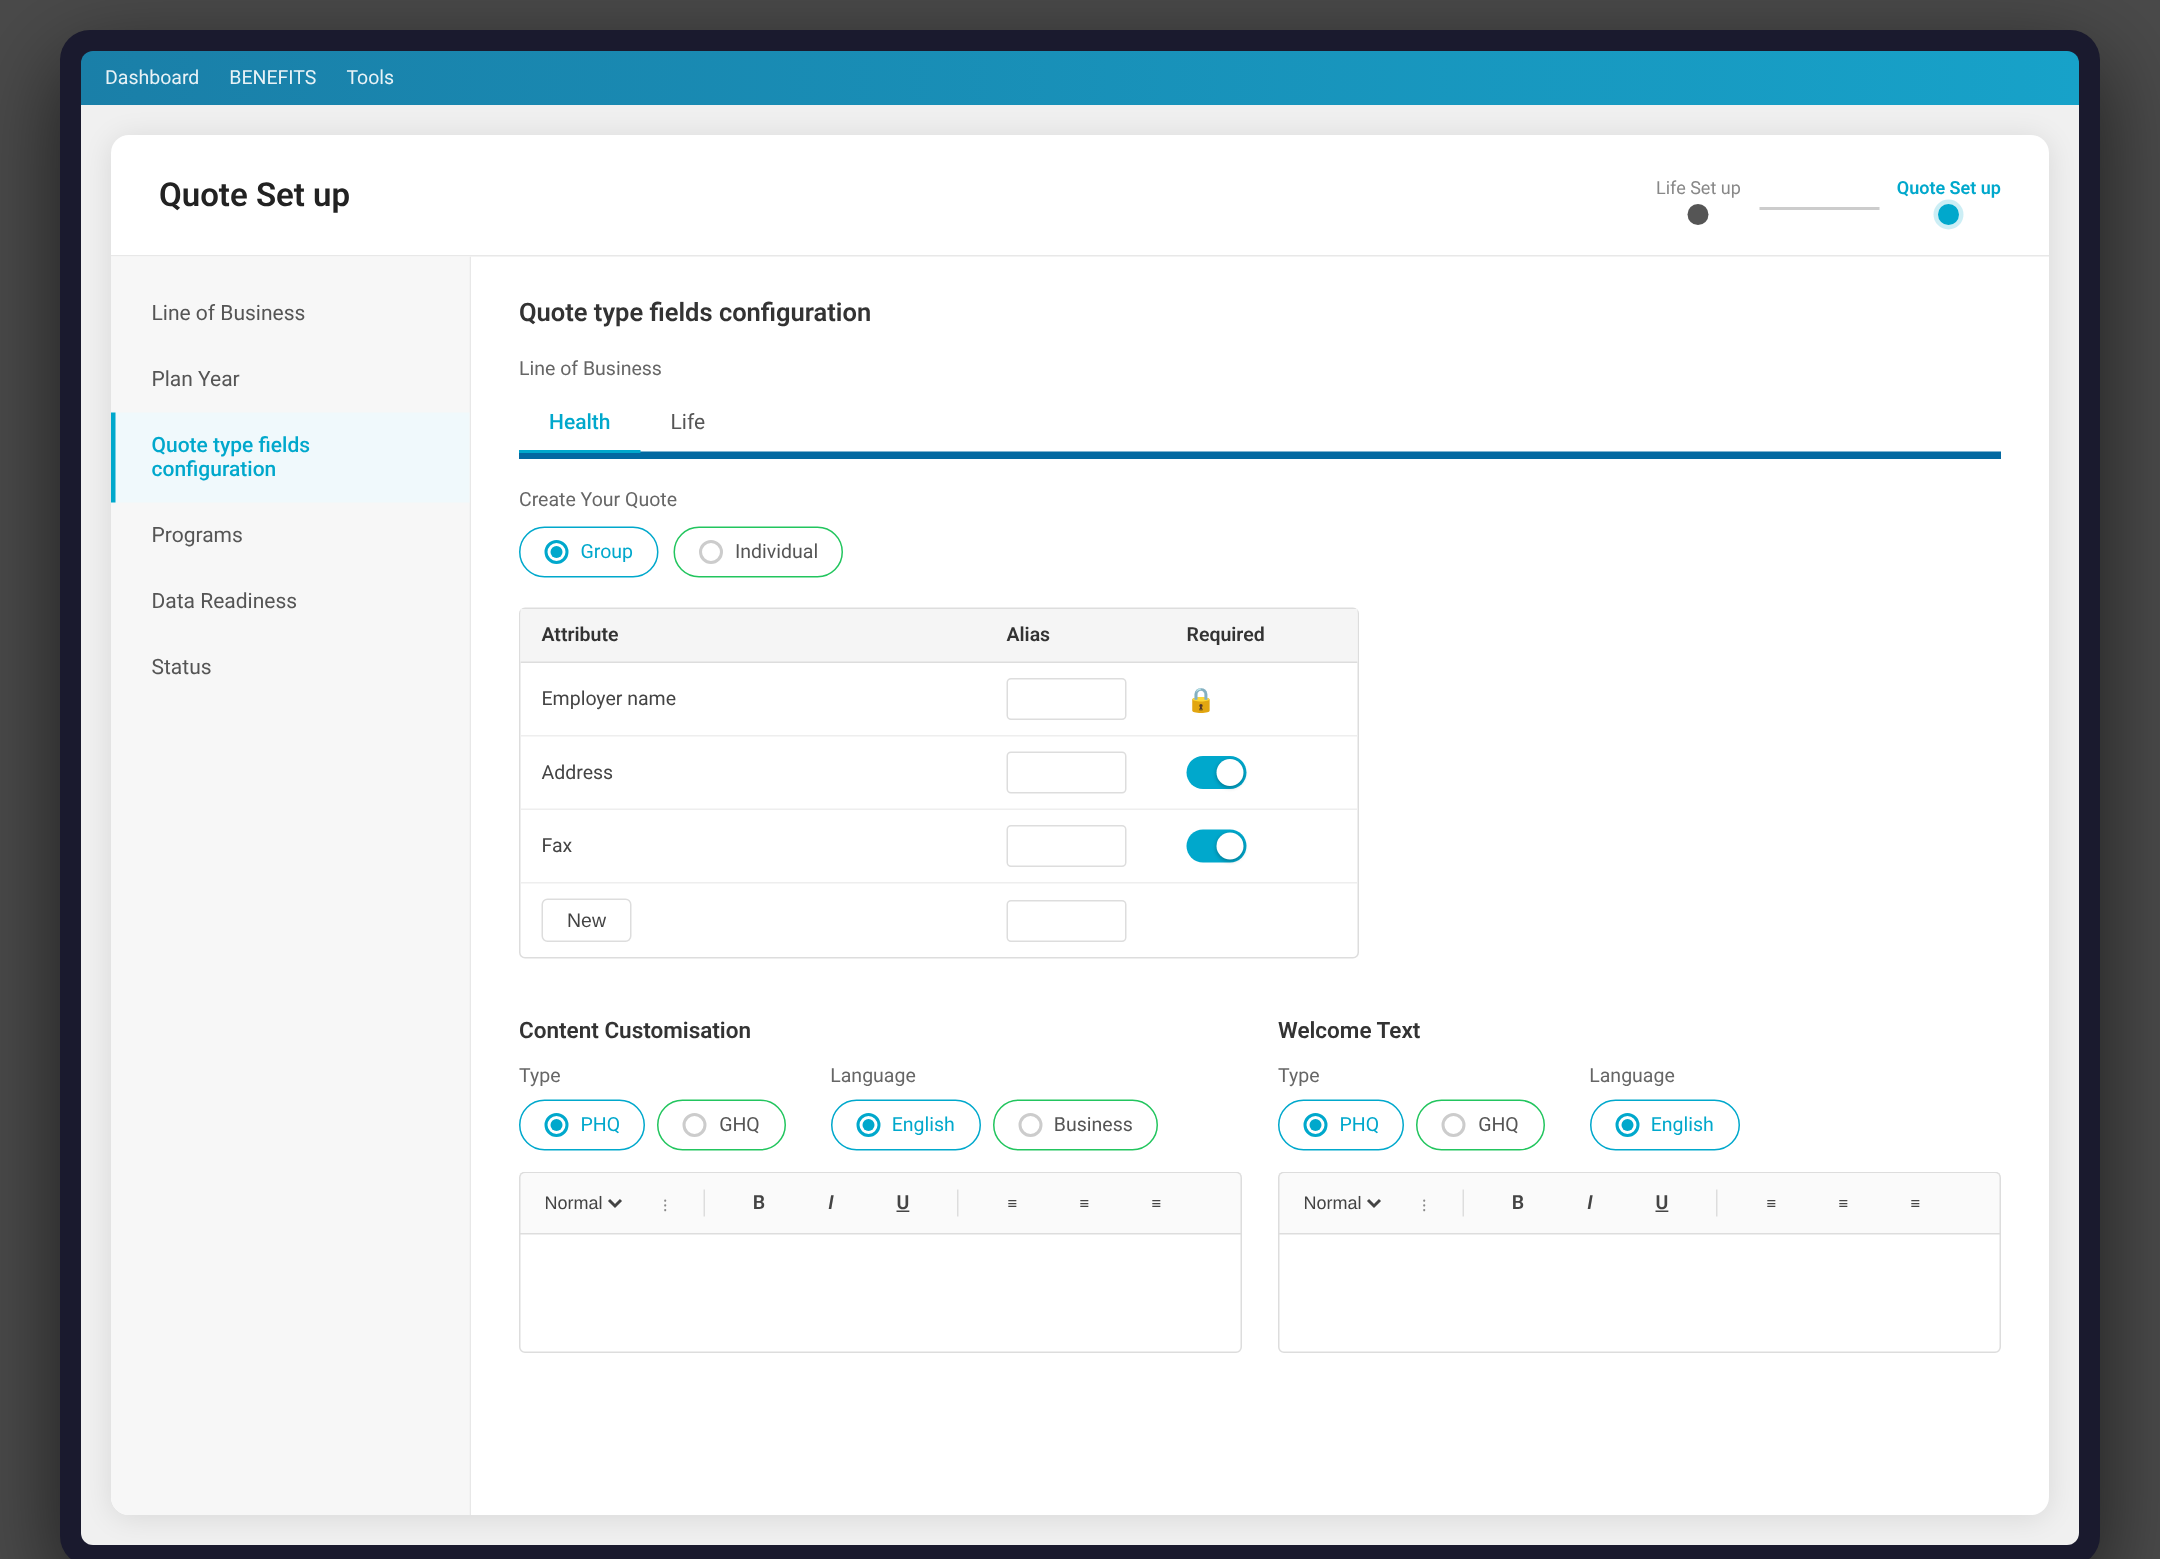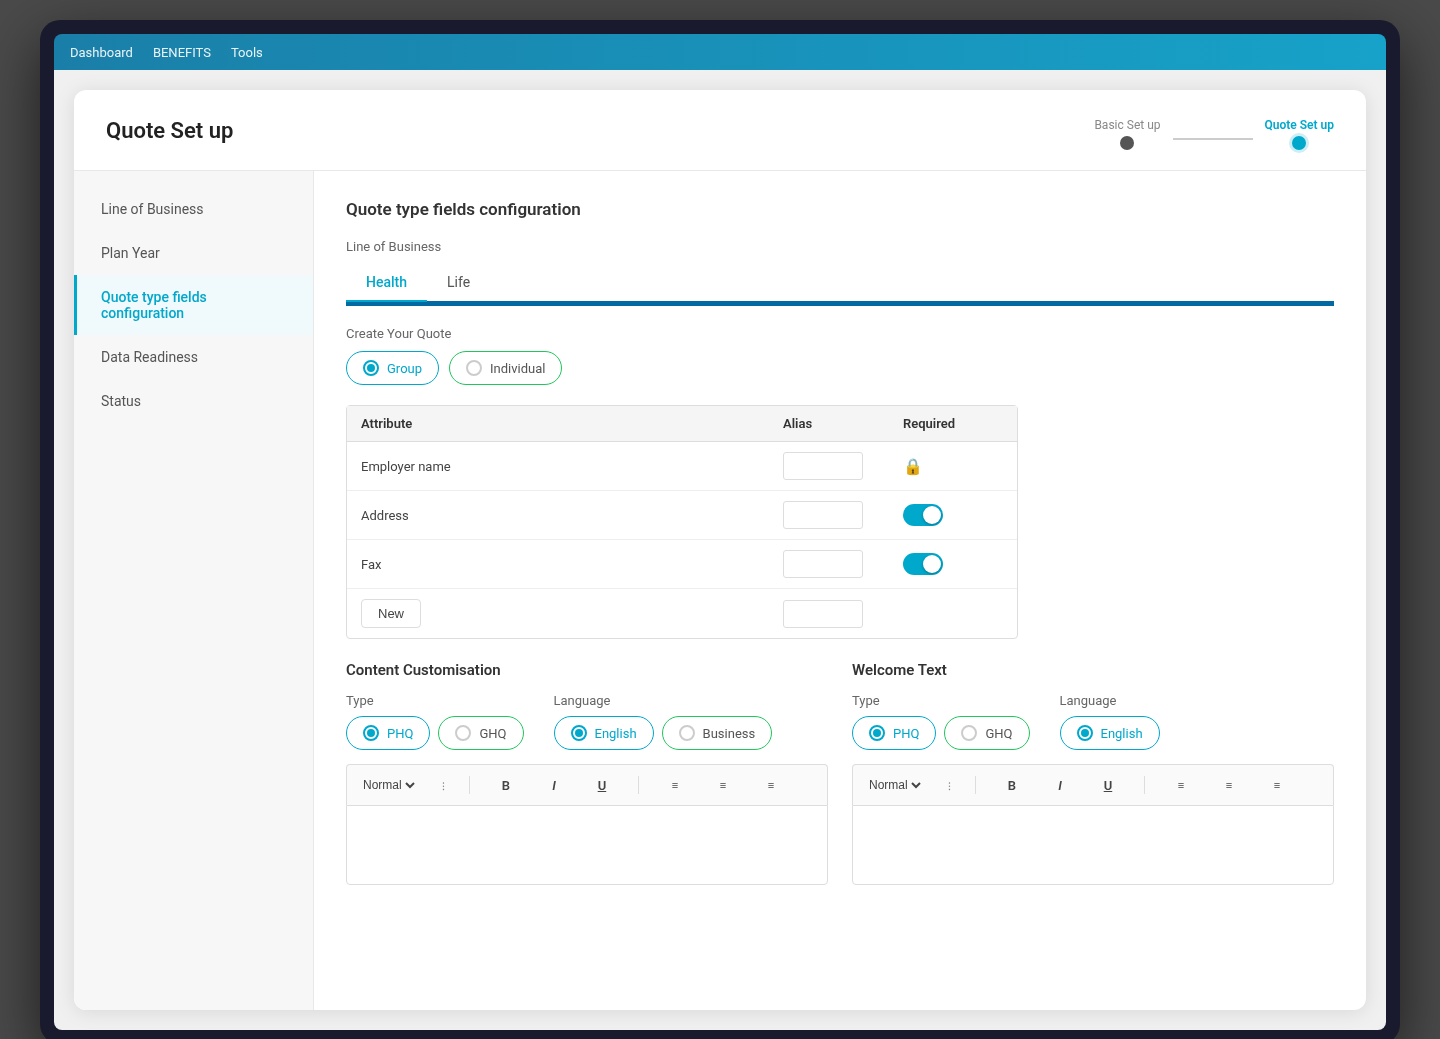--- a/index.html
+++ b/index.html
@@ -220,24 +220,24 @@
 
     .radio-circle.selected::after {
       content: '';
       width: 8px;
       height: 8px;
       border-radius: 50%;
       background: #00a8cc;
     }
 
     .attributes-table {
-      width: 672px;
+      width: 560px;
       border: 1px solid #ddd;
       border-radius: 4px;
-      margin-bottom: 22px;
+      margin-bottom: 39px;
     }
 
     .table-header {
       display: grid;
       grid-template-columns: 1fr 120px 100px;
       background: #f5f5f5;
       border-bottom: 1px solid #ddd;
       padding: 10px 14px;
     }
 
@@ -408,37 +408,38 @@
     <span class="top-bar-item">Tools</span>
   </div>
 
   <div class="screen">
     <div class="modal-container">
 
       <div class="modal-header">
         <h1 class="modal-title">Quote Set up</h1>
         <div class="wizard-steps">
           <div class="wizard-step">
-            <span class="wizard-step-label">Basic Set up</span>
+            <span class="wizard-step-label">Life Set up</span>
             <div class="wizard-dot"></div>
           </div>
           <div class="wizard-line"></div>
           <div class="wizard-step">
             <span class="wizard-step-label active">Quote Set up</span>
             <div class="wizard-dot active"></div>
           </div>
         </div>
       </div>
 
       <div class="modal-body">
 
         <div class="sidebar">
           <div class="sidebar-item">Line of Business</div>
           <div class="sidebar-item">Plan Year</div>
           <div class="sidebar-item active">Quote type fields configuration</div>
+          <div class="sidebar-item">Programs</div>
           <div class="sidebar-item">Data Readiness</div>
           <div class="sidebar-item">Status</div>
         </div>
 
         <div class="main-content">
 
           <h2 class="section-title">Quote type fields configuration</h2>
 
           <div class="field-label">Line of Business</div>
 

